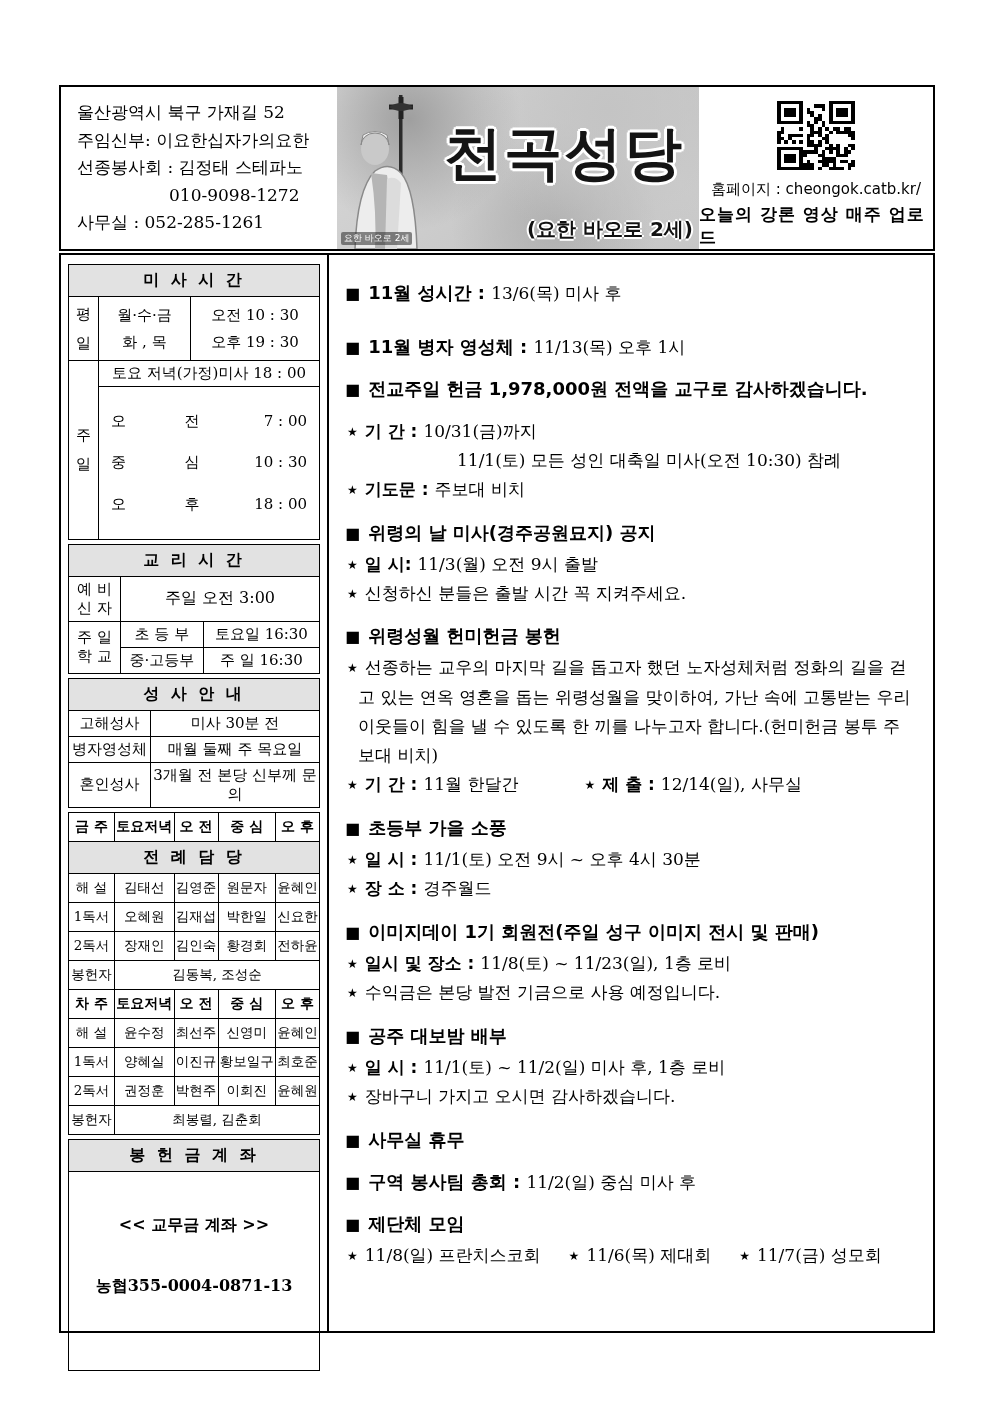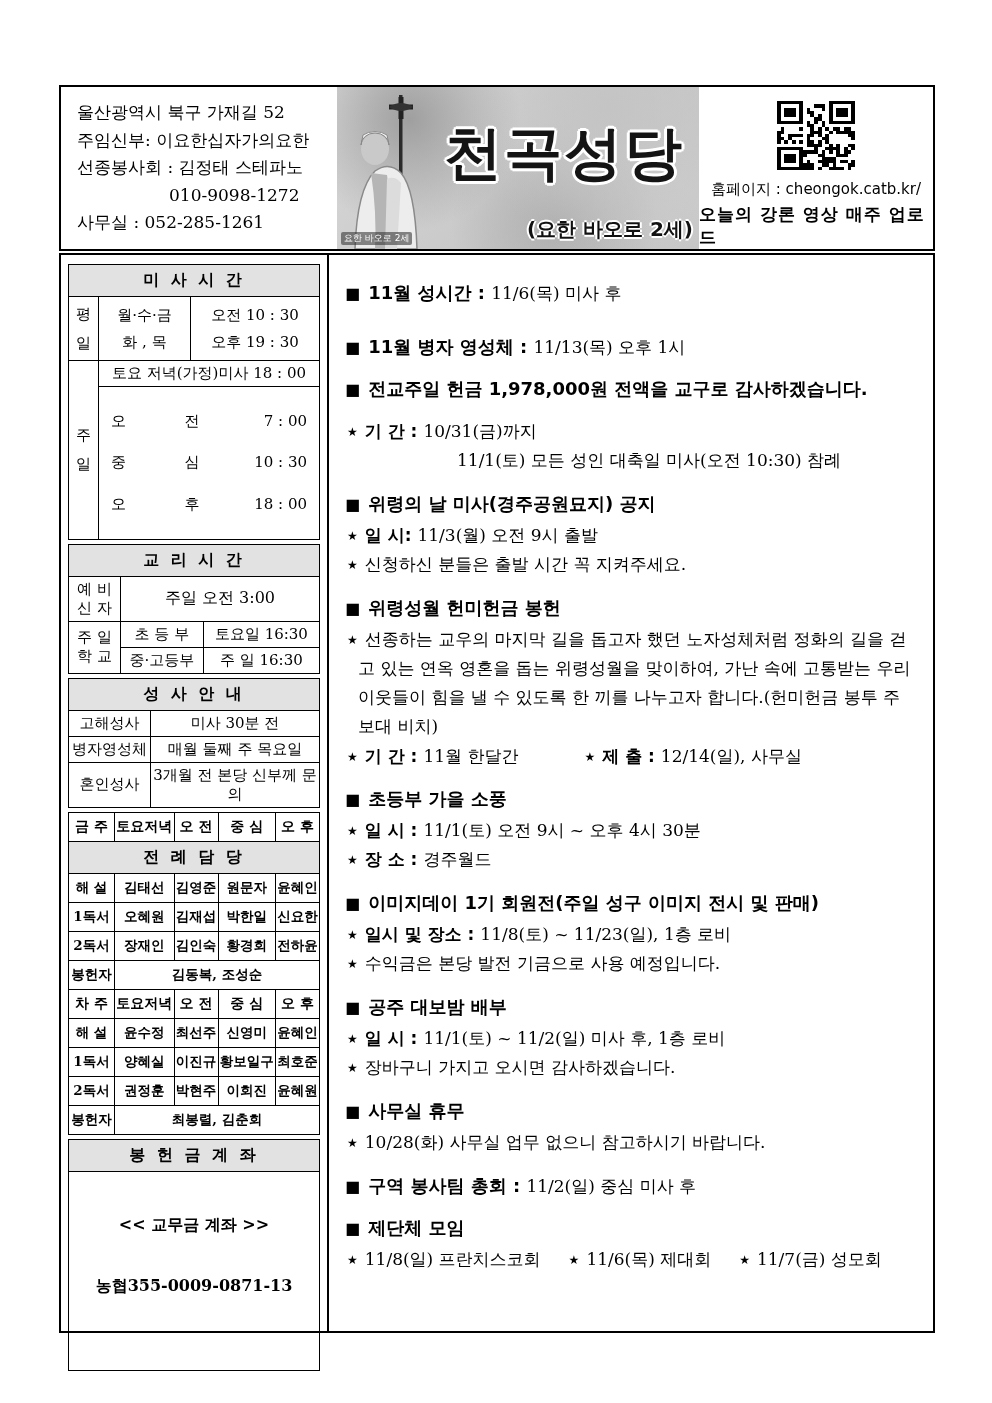--- a/index.html
+++ b/index.html
@@ -50,21 +50,21 @@
   table.sb th, table.sb td { border:1px solid #000; text-align:center; vertical-align:middle;
     white-space:pre-line; padding:3px 2px; }
   table.sb th.ttl { background:#e2e2e2; font-weight:bold; letter-spacing:3px; font-size:16px;
     padding:5px 2px; font-family:"DejaVu Sans","Liberation Sans",sans-serif; }
   .vlab { width:30px; line-height:1.9; }
   .trow { display:flex; padding:0 10px; line-height:1.55; }
   .trow .a { flex:0 0 30px; text-align:left; }
   .trow .b { flex:1; text-align:center; }
   .trow .t { flex:0 0 64px; text-align:right; }
   table.lit { font-size:13.5px; }
-  table.lit td { padding:5px 1px;font-weight:bold; }
+  table.lit td { padding:5px 1px; }
   table.lit td.hd { font-weight:bold; font-family:"DejaVu Sans","Liberation Sans",sans-serif; font-size:14px; }
   .acct-body { line-height:1.9; font-weight:bold; font-size:16px; padding:8px 0 !important; }
 
   
   .sec { margin-bottom:15px; }
   .sec-h { font-size:18px; font-weight:bold; line-height:1.5; margin-bottom:4px; }
   .sec-h .sq { font-size:16px; margin-right:8px; }
   .sec-h .inline-v { font-weight:normal; font-family:"DejaVu Serif","Liberation Serif",serif; font-size:17px; }
   .bullet { font-family:"DejaVu Serif","Liberation Serif",serif; font-size:17px; line-height:1.7;
     padding-left:26px; text-indent:-26px; }
@@ -488,46 +488,47 @@
         </table>
 
       <table class="sb">
         <tbody>
             <tr>
               <th class="ttl">봉 헌 금 계 좌</th>
             </tr>
         <tr>
               <td class="acct-body">
           <div>&lt;&lt; 교무금 계좌 &gt;&gt;</div>
-          <div>농협355-0009-0871-13</div>
+          <div>농협355-0004-0871-13</div>
           
         </td>
             </tr>
       </tbody>
         </table>
 
     </div>
 
     <div class="content">
 
       <div class="sec" style="margin-bottom:26px">
-        <div class="sec-h"><span class="sq">■</span><span>11월 성시간 :</span> <span class="inline-v">11/6(목) 미사 후</span></div>
+        <div class="sec-h"><span class="sq">■</span><span>11월 성시간 :</span> <span class="inline-v">13/6(목) 미사 후</span></div>
       </div>
 
       <div class="sec">
         <div class="sec-h"><span class="sq">■</span><span>11월 병자 영성체 :</span> <span class="inline-v">11/13(목) 오후 1시</span></div>
       </div>
 
       <div class="sec">
         <div class="sec-h"><span class="sq">■</span><span>전교주일 헌금 1,978,000원 전액을 교구로 감사하겠습니다.</span></div>
       </div>
 
       <div class="sec">
         <div class="bullet"><span class="star">★</span><span class="bl">기  간 :</span><span>10/31(금)까지</span></div>
         <div class="bullet-cont">11/1(토) 모든 성인 대축일 미사(오전 10:30) 참례</div>
+        <div class="bullet"><span class="star">★</span><span class="bl">기도문 :</span><span>주보대 비치</span></div>
       </div>
 
       <div class="sec">
         <div class="sec-h"><span class="sq">■</span><span>위령의 날 미사(경주공원묘지) 공지</span></div>
         <div class="bullet"><span class="star">★</span><span class="bl">일 시:</span><span>11/3(월) 오전 9시 출발</span></div>
         <div class="bullet"><span class="star">★</span><span>신청하신 분들은 출발 시간 꼭 지켜주세요.</span></div>
       </div>
 
       <div class="sec">
         <div class="sec-h"><span class="sq">■</span><span>위령성월 헌미헌금 봉헌</span></div>
@@ -551,21 +552,20 @@
       </div>
 
       <div class="sec">
         <div class="sec-h"><span class="sq">■</span><span>공주 대보밤 배부</span></div>
         <div class="bullet"><span class="star">★</span><span class="bl">일 시 :</span><span>11/1(토) ~ 11/2(일) 미사 후, 1층 로비</span></div>
         <div class="bullet"><span class="star">★</span><span>장바구니 가지고 오시면 감사하겠습니다.</span></div>
       </div>
 
       <div class="sec">
         <div class="sec-h"><span class="sq">■</span><span>사무실 휴무</span></div>
-        <div class="bullet"><span class="star">★</span><span>10/28(화) 사무실 업무 없으니 참고하시기 바랍니다.</span></div>
       </div>
 
       <div class="sec">
         <div class="sec-h"><span class="sq">■</span><span>구역 봉사팀 총회 :</span> <span class="inline-v">11/2(일) 중심 미사 후</span></div>
       </div>
 
       <div class="sec">
         <div class="sec-h"><span class="sq">■</span><span>제단체 모임</span></div>
         <div class="inline-list">
           <div class="pair"><span class="star">★</span><span>11/8(일) 프란치스코회</span></div>

